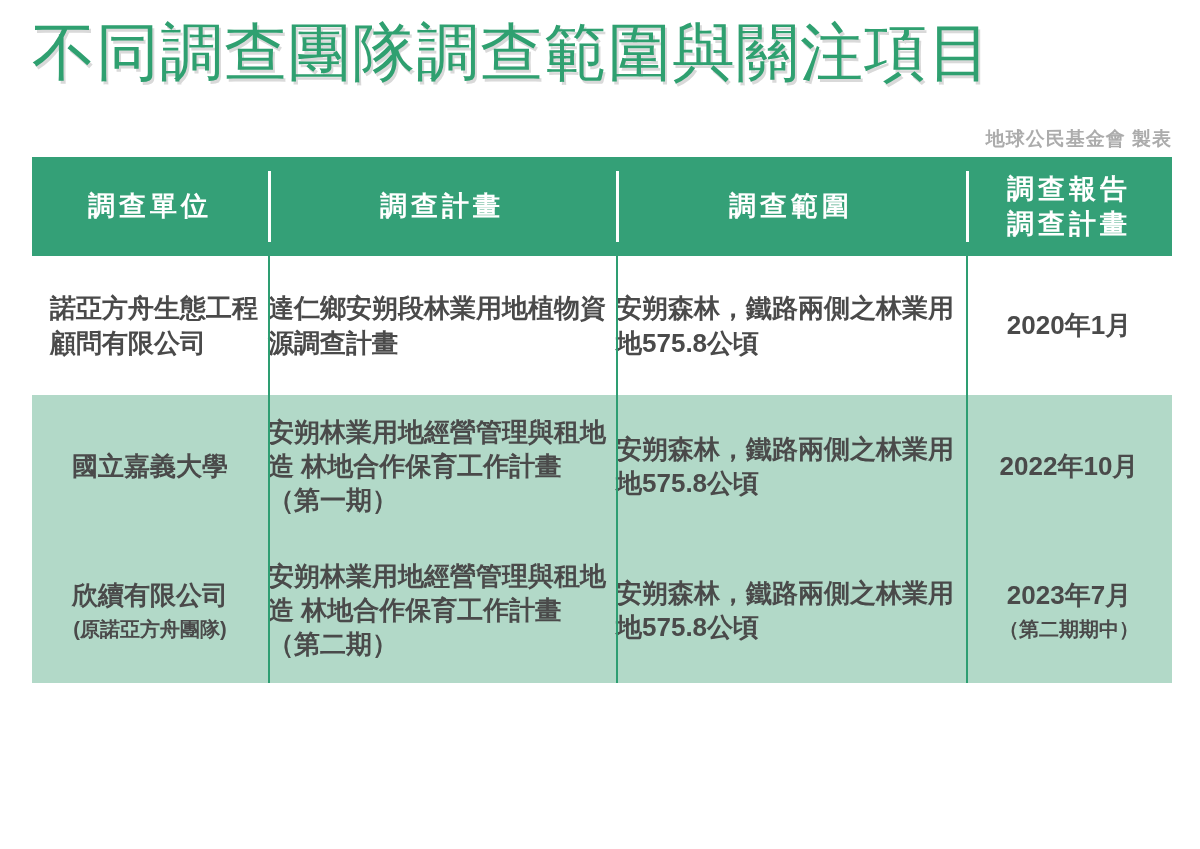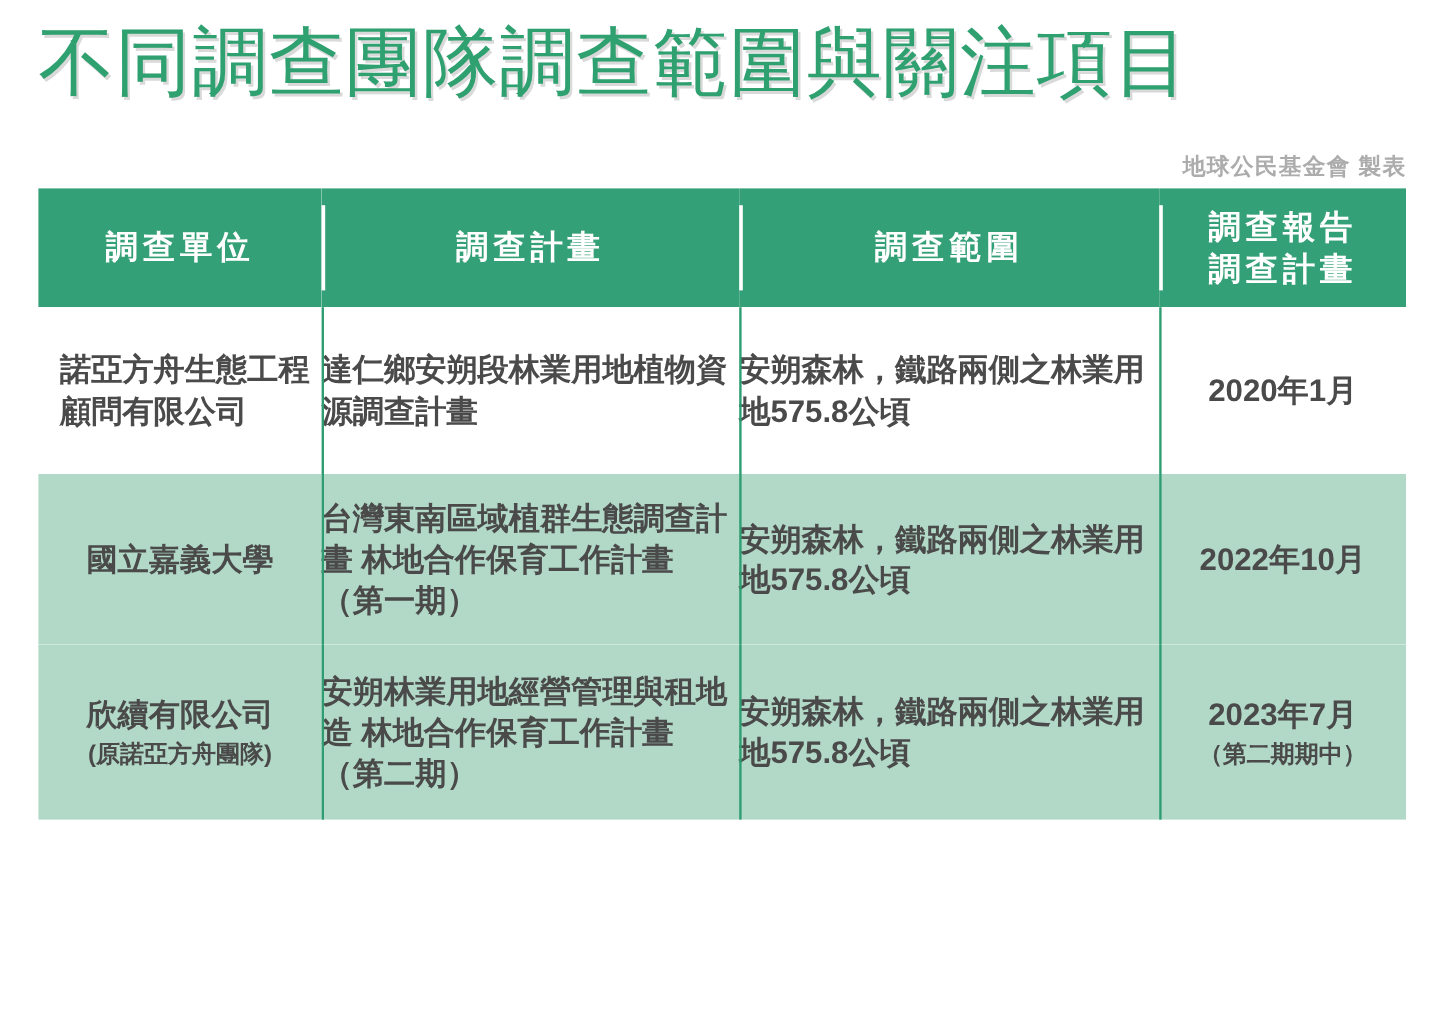--- a/index.html
+++ b/index.html
@@ -113,21 +113,21 @@
       <td class="cell c-date">
         <span class="vsep"></span>
         <span>2020年1月</span>
       </td>
     </tr>
 
     <tr class="tr-2 row-tint">
       <td class="cell c-unit">國立嘉義大學</td>
       <td class="cell c-plan">
         <span class="vsep"></span>
-        <span>台灣東南區域植群生態調查計畫 林地合作保育工作計畫 （第一期）</span>
+        <span>安朔林業用地經營管理與租地造 林地合作保育工作計畫 （第一期）</span>
       </td>
       <td class="cell c-scope">
         <span class="vsep"></span>
         <span>安朔森林，鐵路兩側之林業用地575.8公頃</span>
       </td>
       <td class="cell c-date">
         <span class="vsep"></span>
         <span>2022年10月</span>
       </td>
     </tr>

